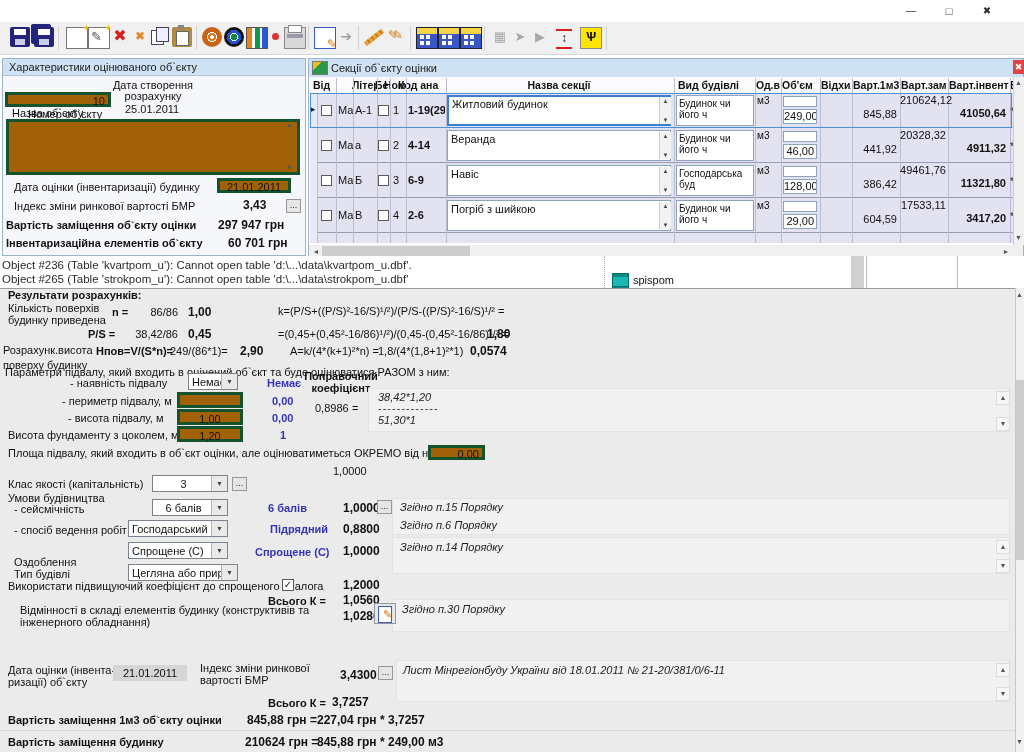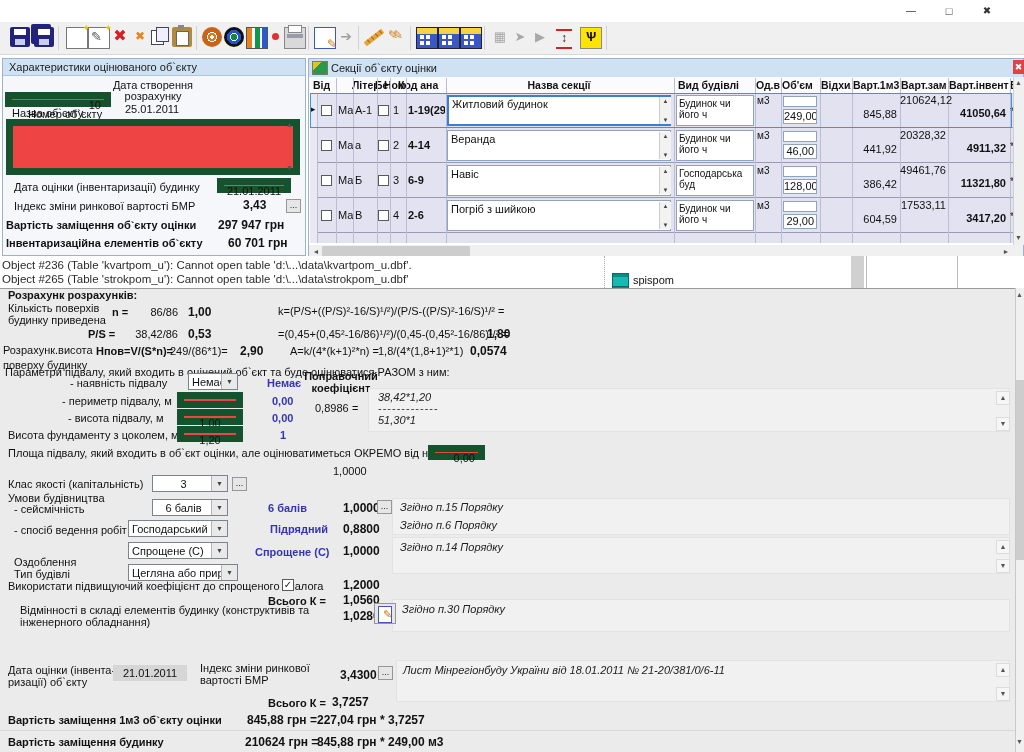--- a/index.html
+++ b/index.html
@@ -6,21 +6,21 @@
   body{width:1024px;height:752px;position:relative;background:#fff;
        font-family:"Liberation Sans","DejaVu Sans",sans-serif;font-size:11px;color:#111;overflow:hidden;}
   .a{position:absolute;white-space:nowrap;}
   .w{white-space:normal;}
   .b{font-weight:bold;}
   .it{font-style:italic;color:#222;}
   .blue{color:#3434b4;font-weight:bold;}
   .tr{text-align:right;}
   .tc{text-align:center;}
   .clip{overflow:hidden;}
-  .in{background:#ef4444;border:7px solid #14532d;box-sizing:border-box;}
+  .in{background:#a16207;border:3px solid #14532d;box-sizing:border-box;}
   .gray-field{background:#d6d6d6;box-sizing:border-box;text-align:center;}
   .combo{background:#fff;border:1px solid #7b838e;box-sizing:border-box;}
   .combo .val{position:absolute;left:3px;top:2px;right:16px;overflow:hidden;}
   .combo .ar{position:absolute;right:0;top:0;bottom:0;width:15px;background:#e9e9e9;
              border-left:1px solid #b5b5b5;color:#444;font-size:7px;line-height:15px;text-align:center;}
   .dots-btn{background:#e6e6e6;border:1px solid #979797;box-sizing:border-box;text-align:center;
             font-size:9px;line-height:10px;color:#222;}
   .note-band{background:#f1f1f1;border:1px solid #e3e3e3;box-sizing:border-box;}
   .sarr{position:absolute;width:12px;height:12px;font-size:7px;line-height:12px;text-align:center;
         color:#555;background:#f6f6f6;border:1px solid #dcdcdc;}
@@ -294,29 +294,29 @@
 <div class="a" style="left:604px;top:256px;width:1px;height:32px;border-left:1px dotted #aaa;"></div>
 <div class="treeicon" style="left:612px;top:273px;"></div>
 <span class="a" style="left:633px;top:274px;">spispom</span>
 <div class="treeicon" style="left:612px;top:286px;"></div>
 <div class="a" style="left:851px;top:256px;width:13px;height:32px;background:#d0d0d0;"></div>
 <div class="a" style="left:866px;top:256px;width:1px;height:32px;background:#bbb;"></div>
 <div class="a" style="left:957px;top:256px;width:1px;height:32px;background:#bbb;"></div>
 
 <div class="results"></div>
 
-<span class="a b" style="left:8px;top:289px;">Розрахунк розрахунків:</span>
+<span class="a b" style="left:8px;top:289px;">Результати розрахунків:</span>
 <div class="a w" style="left:8px;top:302px;width:100px;line-height:12px;">Кількість поверхів будинку приведена</div>
 <span class="a b" style="left:112px;top:306px;">n =</span>
 <span class="a tr" style="left:130px;top:306px;width:48px;">86/86</span>
 <span class="a b fs12" style="left:188px;top:305px;">1,00</span>
 <span class="a" style="left:278px;top:305px;">k=(P/S+((P/S)²-16/S)¹/²)/(P/S-((P/S)²-16/S)¹/² =</span>
 <span class="a b" style="left:88px;top:328px;">P/S =</span>
 <span class="a tr" style="left:130px;top:328px;width:48px;">38,42/86</span>
-<span class="a b fs12" style="left:188px;top:327px;">0,53</span>
+<span class="a b fs12" style="left:188px;top:327px;">0,45</span>
 <span class="a" style="left:278px;top:328px;text-align:right;">=(0,45+(0,45²-16/86)¹/²)/(0,45-(0,45²-16/86)¹/² =</span>
 <span class="a b fs12" style="left:487px;top:327px;">1,80</span>
 <div class="a w" style="left:3px;top:343px;width:92px;line-height:15px;">Розрахунк.висота поверху будинку</div>
 <span class="a b" style="left:96px;top:345px;">Нпов=V/(S*n)=</span>
 <span class="a" style="left:170px;top:345px;">249/(86*1)=</span>
 <span class="a b fs12" style="left:240px;top:344px;">2,90</span>
 <span class="a" style="left:290px;top:345px;">A=k/(4*(k+1)²*n) =</span>
 <span class="a" style="left:378px;top:345px;">1,8/(4*(1,8+1)²*1)</span>
 <span class="a b fs12" style="left:470px;top:344px;">0,0574</span>
 <span class="a" style="left:5px;top:366px;">Параметри підвалу, який входить в оцінений об`єкт та буде оцінюватися РАЗОМ з ним:</span>

